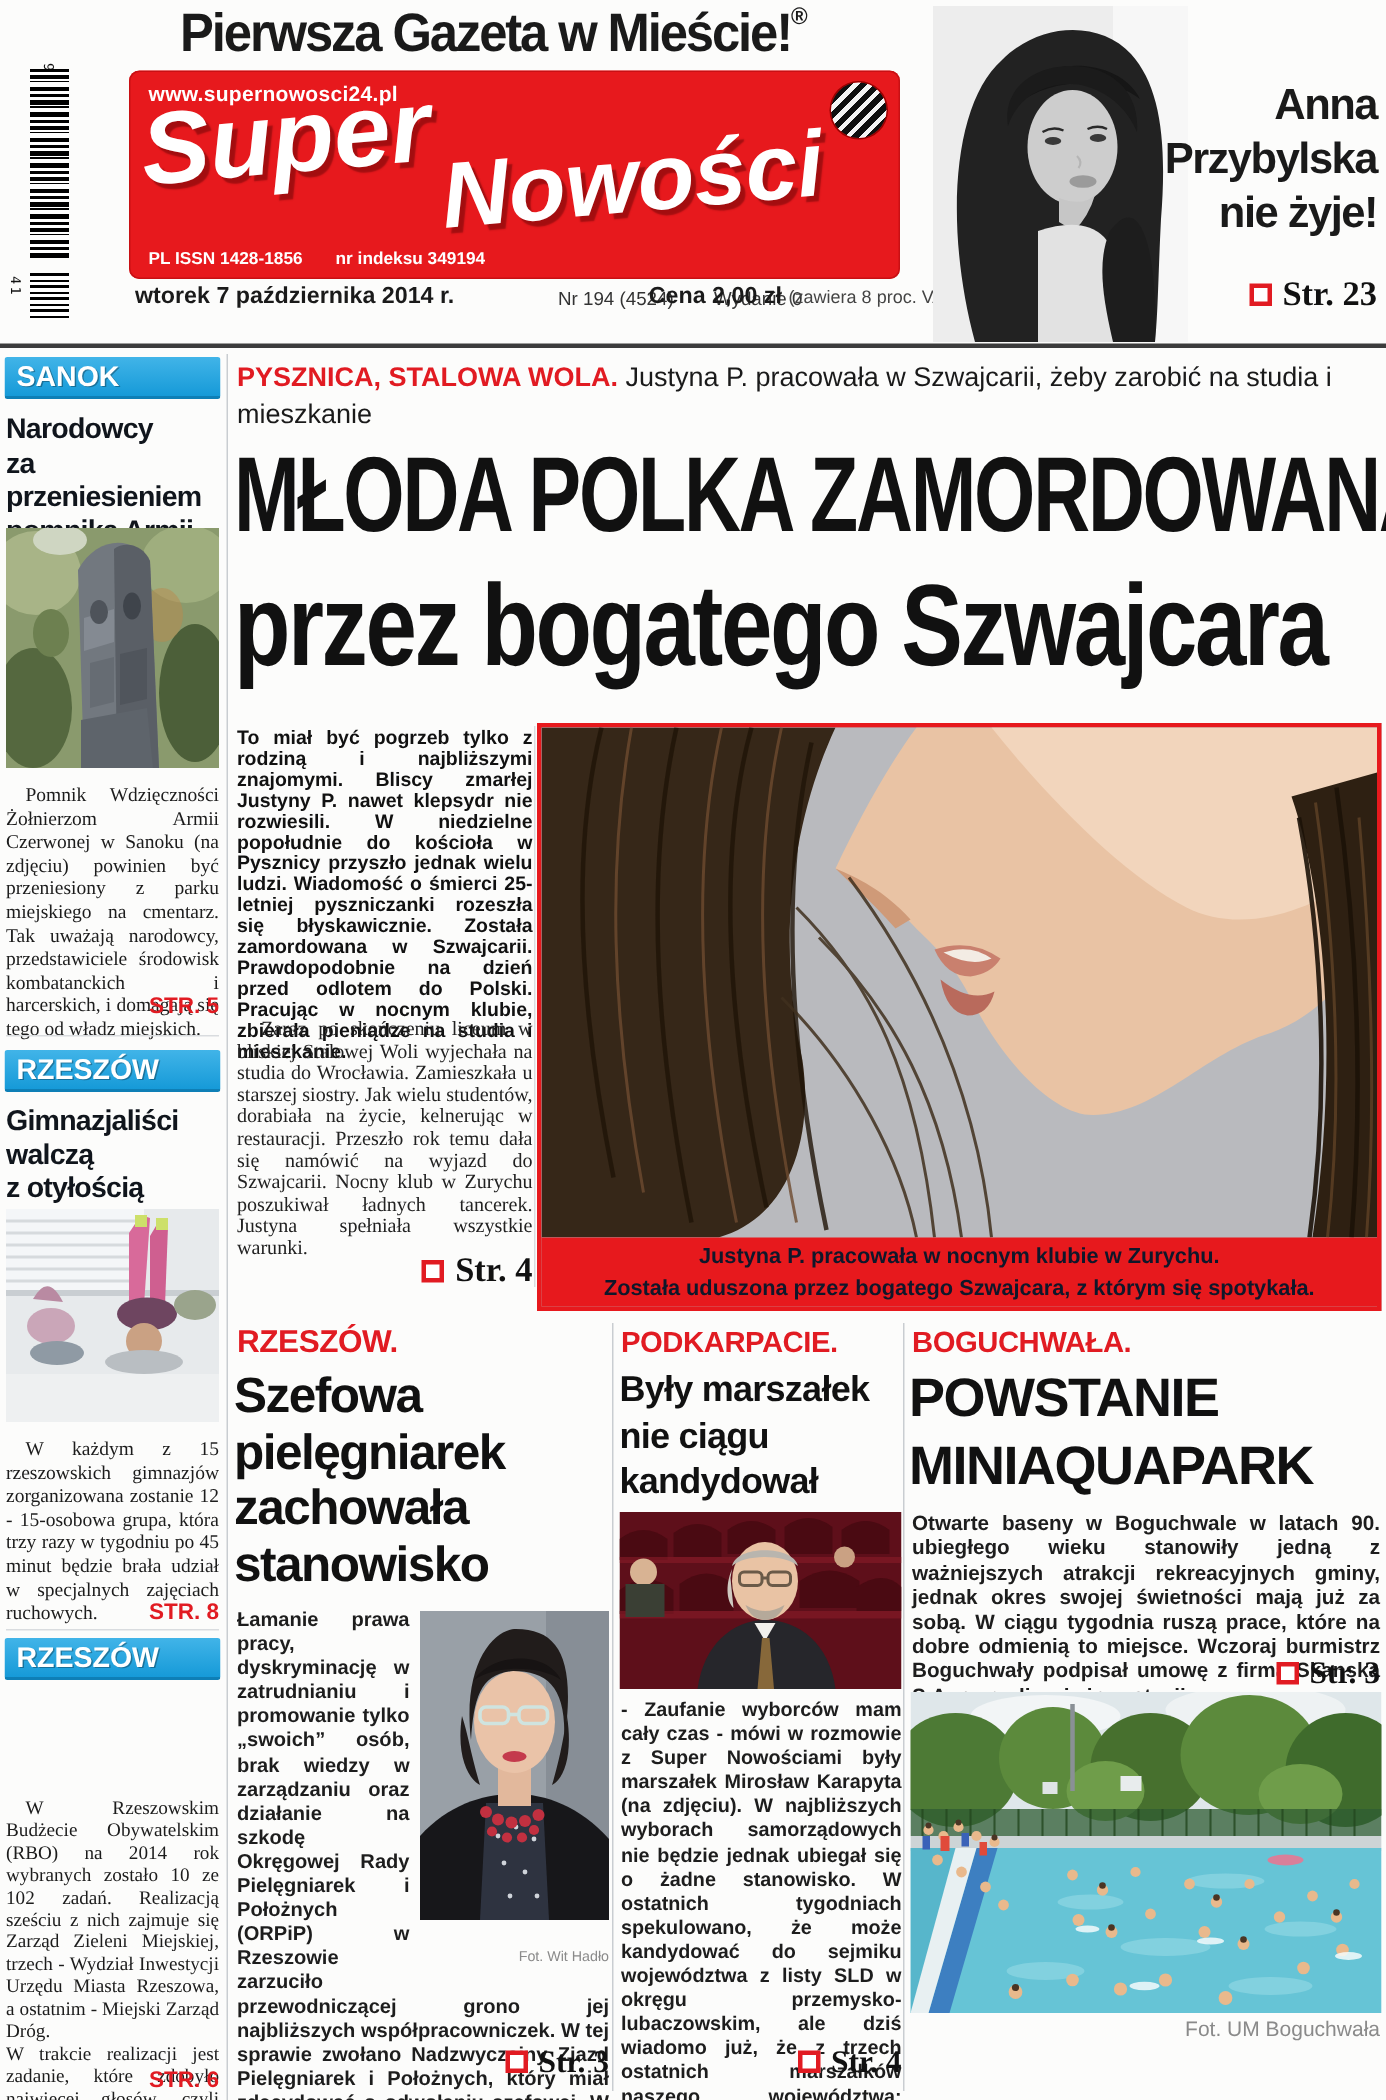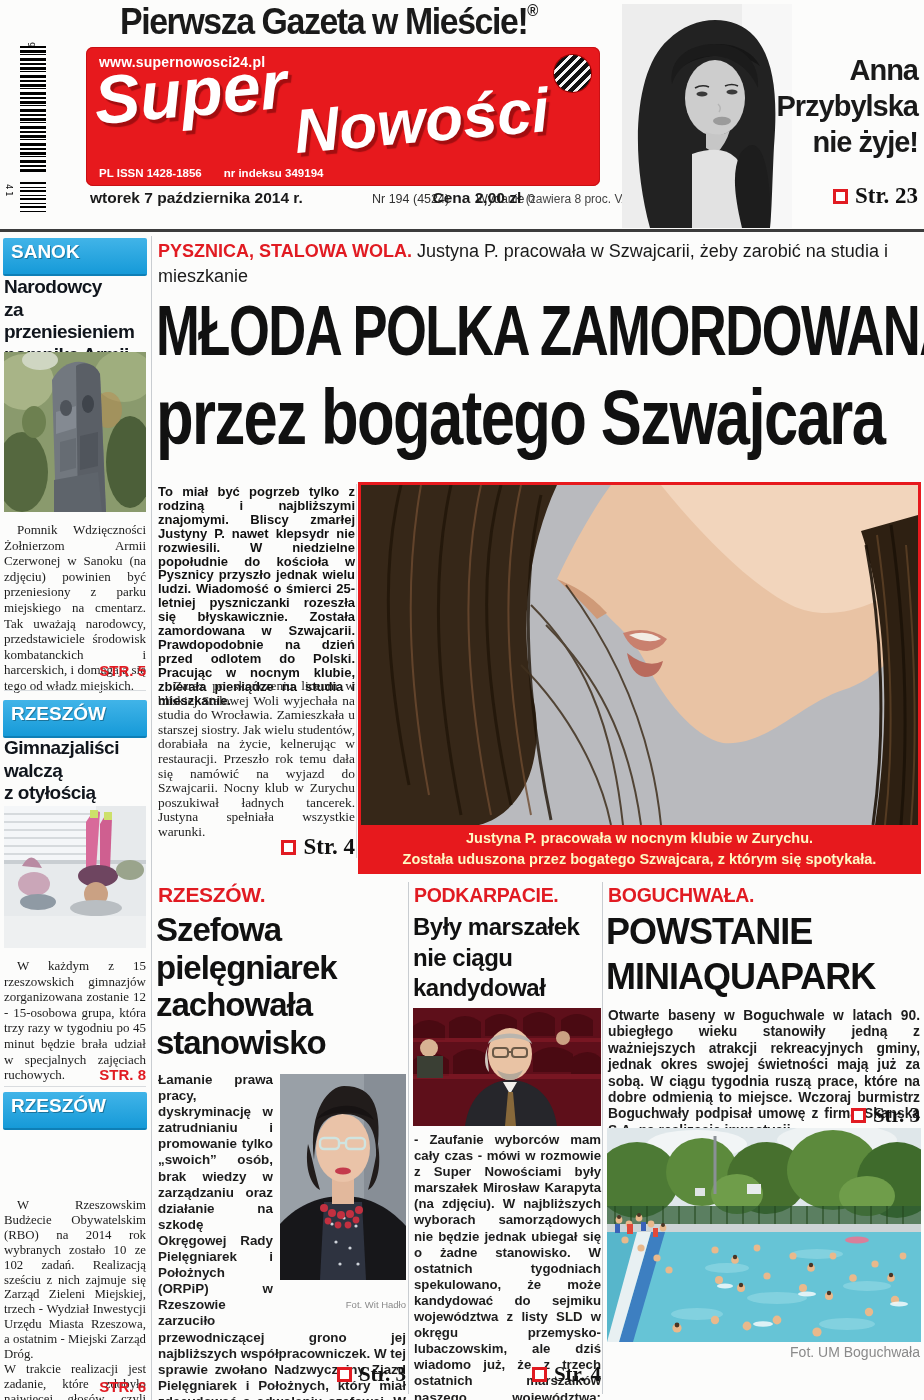--- a/index.html
+++ b/index.html
@@ -48,21 +48,21 @@
   .anna-ref{left:760px;top:183px;width:158px;}
 
   .pageref{display:flex;align-items:center;justify-content:flex-end;gap:7px;}
   .sq{width:9px;height:9px;border:3px solid #e11b22;background:#fff;flex:0 0 auto;}
   .pageref b{font-family:"Liberation Serif",serif;font-weight:bold;font-size:23px;color:#111;}
 
   .top-rule{left:0;top:229px;width:924px;height:3px;background:#3c3c3c;}
 
   
   .side-sep{left:151px;top:236px;width:1px;height:1164px;background:#c9cdd1;}
-  .tagbar{left:3px;width:144px;height:38px;background:linear-gradient(#41b4e8,#169ad8);
+  .tagbar{left:3px;width:144px;height:28px;background:linear-gradient(#41b4e8,#169ad8);
           border-bottom:2px solid #0e7fb6;border-radius:2px;color:#fff;font-weight:bold;font-size:19px;
           line-height:28px;padding-left:8px;box-sizing:border-box;text-shadow:1px 1px 0 rgba(0,0,0,.3);}
   .side-h{left:4px;width:145px;font-weight:bold;font-size:19px;line-height:22.5px;letter-spacing:-.5px;
           color:#10151c;white-space:pre-line;}
   .side-body{left:4px;width:142px;font-family:"Liberation Serif",serif;font-size:13px;line-height:15.6px;
              text-align:justify;text-indent:13px;color:#1c1c1c;white-space:pre-line;}
   .side-ref{left:4px;width:142px;text-align:right;color:#e11b22;font-weight:bold;font-size:15px;}
   .side-photo{left:4px;width:142px;}
   .hsep{left:4px;width:142px;height:1px;background:#d9dcdf;}
 
@@ -75,21 +75,21 @@
           transform:scaleX(.80);transform-origin:left top;white-space:nowrap;color:#111;}
 
   .lead{left:158px;top:485px;width:197px;font-weight:bold;font-size:13px;line-height:13.9px;
         text-align:justify;color:#111;}
   .lead2{left:158px;top:679px;width:197px;font-family:"Liberation Serif",serif;font-size:13.4px;
          line-height:14.6px;text-align:justify;text-indent:16px;color:#222;}
   .main-ref{left:158px;top:834px;width:197px;}
   .colsep-main{left:356px;top:484px;width:1px;height:374px;background:#d9dcdf;}
 
   .main-photo{left:358px;top:482px;width:563px;height:392px;border:3px solid #e7191d;box-sizing:border-box;background:#b9babe;}
-  .main-cap{position:absolute;left:0;bottom:0;width:100%;height:46px;background:#e7191d;color:#fef9c3;
+  .main-cap{position:absolute;left:0;bottom:0;width:100%;height:46px;background:#e7191d;color:#0f172a;
             font-weight:bold;font-size:14.5px;line-height:21px;text-align:center;padding-top:3px;box-sizing:border-box;}
 
   
   .vsep1{left:408px;top:882px;width:1px;height:512px;background:#c9cdd1;}
   .vsep2{left:602px;top:882px;width:1px;height:512px;background:#c9cdd1;}
 
   .kick{color:#e11b22;font-weight:bold;font-size:21px;letter-spacing:-.3px;}
   .k1{left:158px;top:883px;}
   .k2{left:414px;top:884px;font-size:19.5px;}
   .k3{left:608px;top:884px;font-size:19.5px;}

